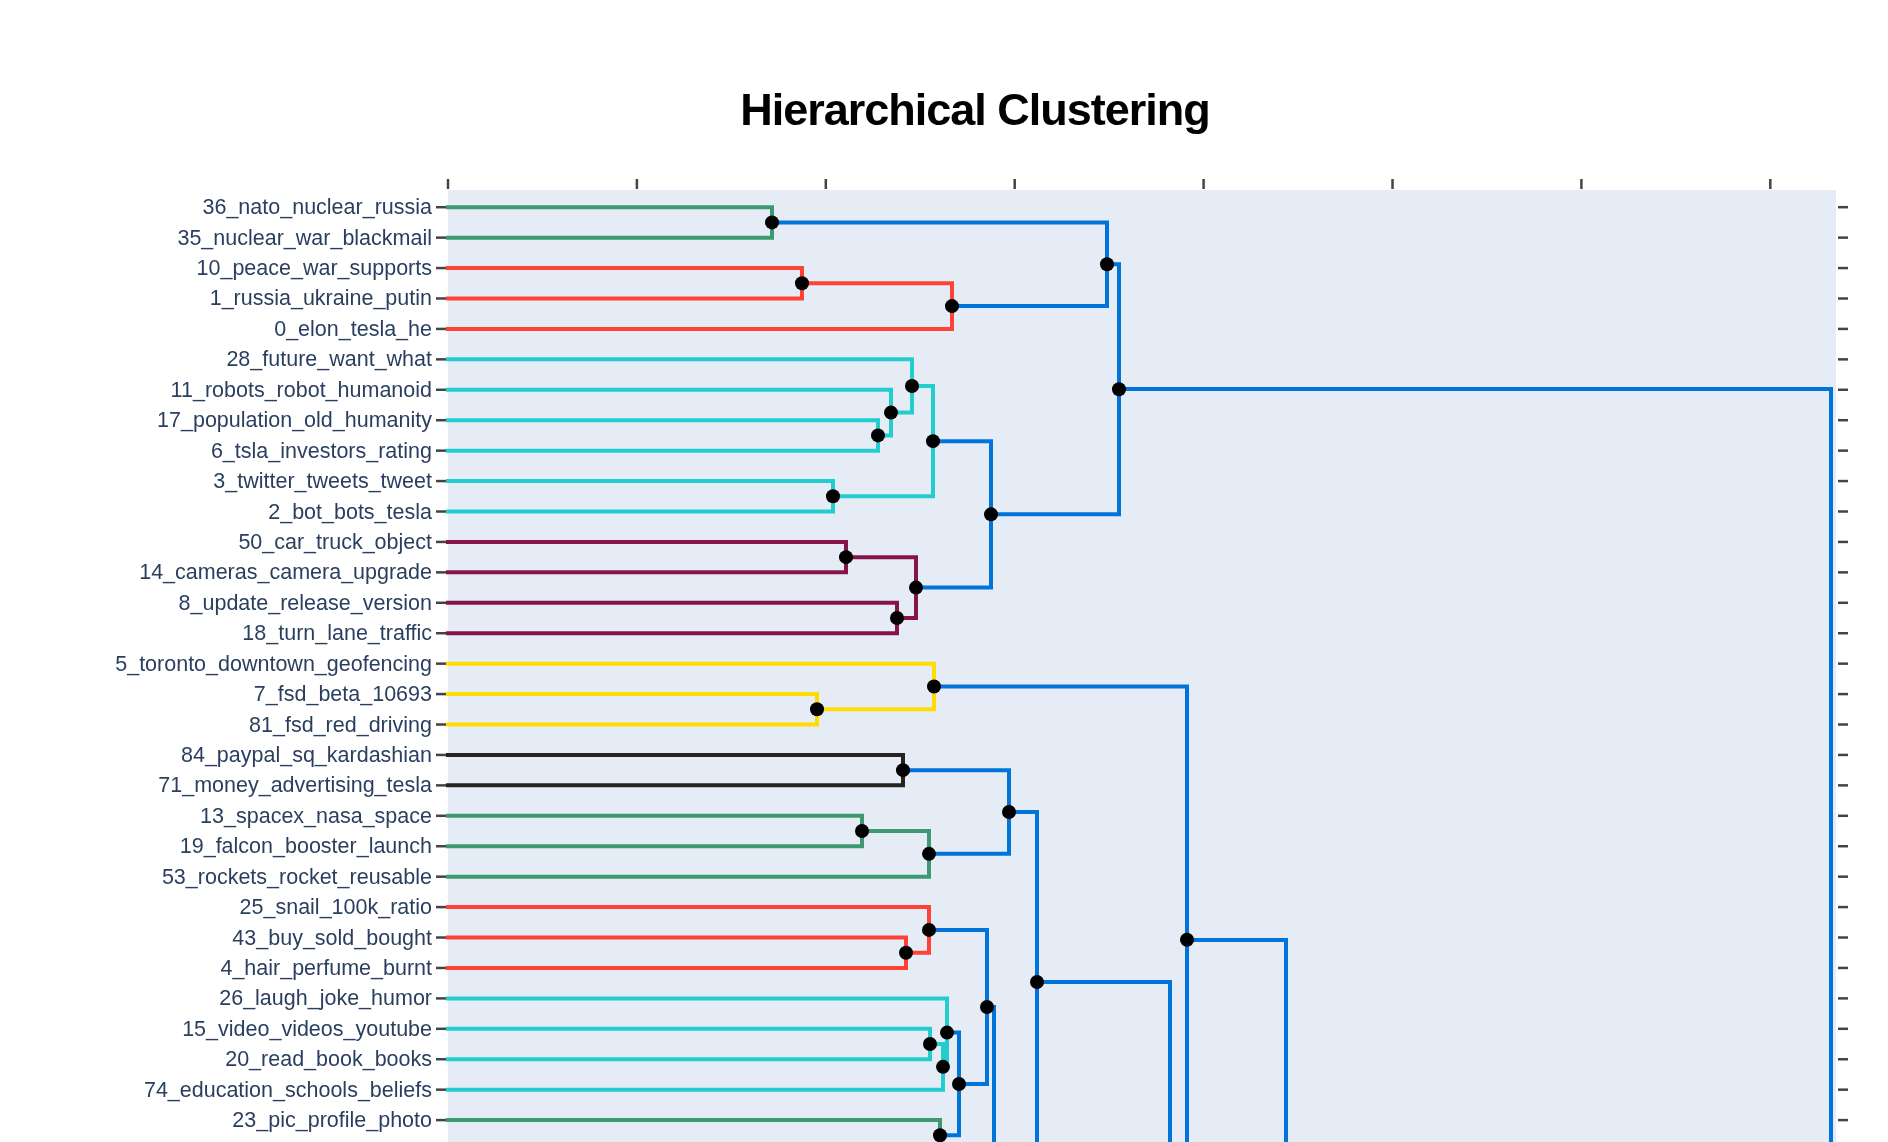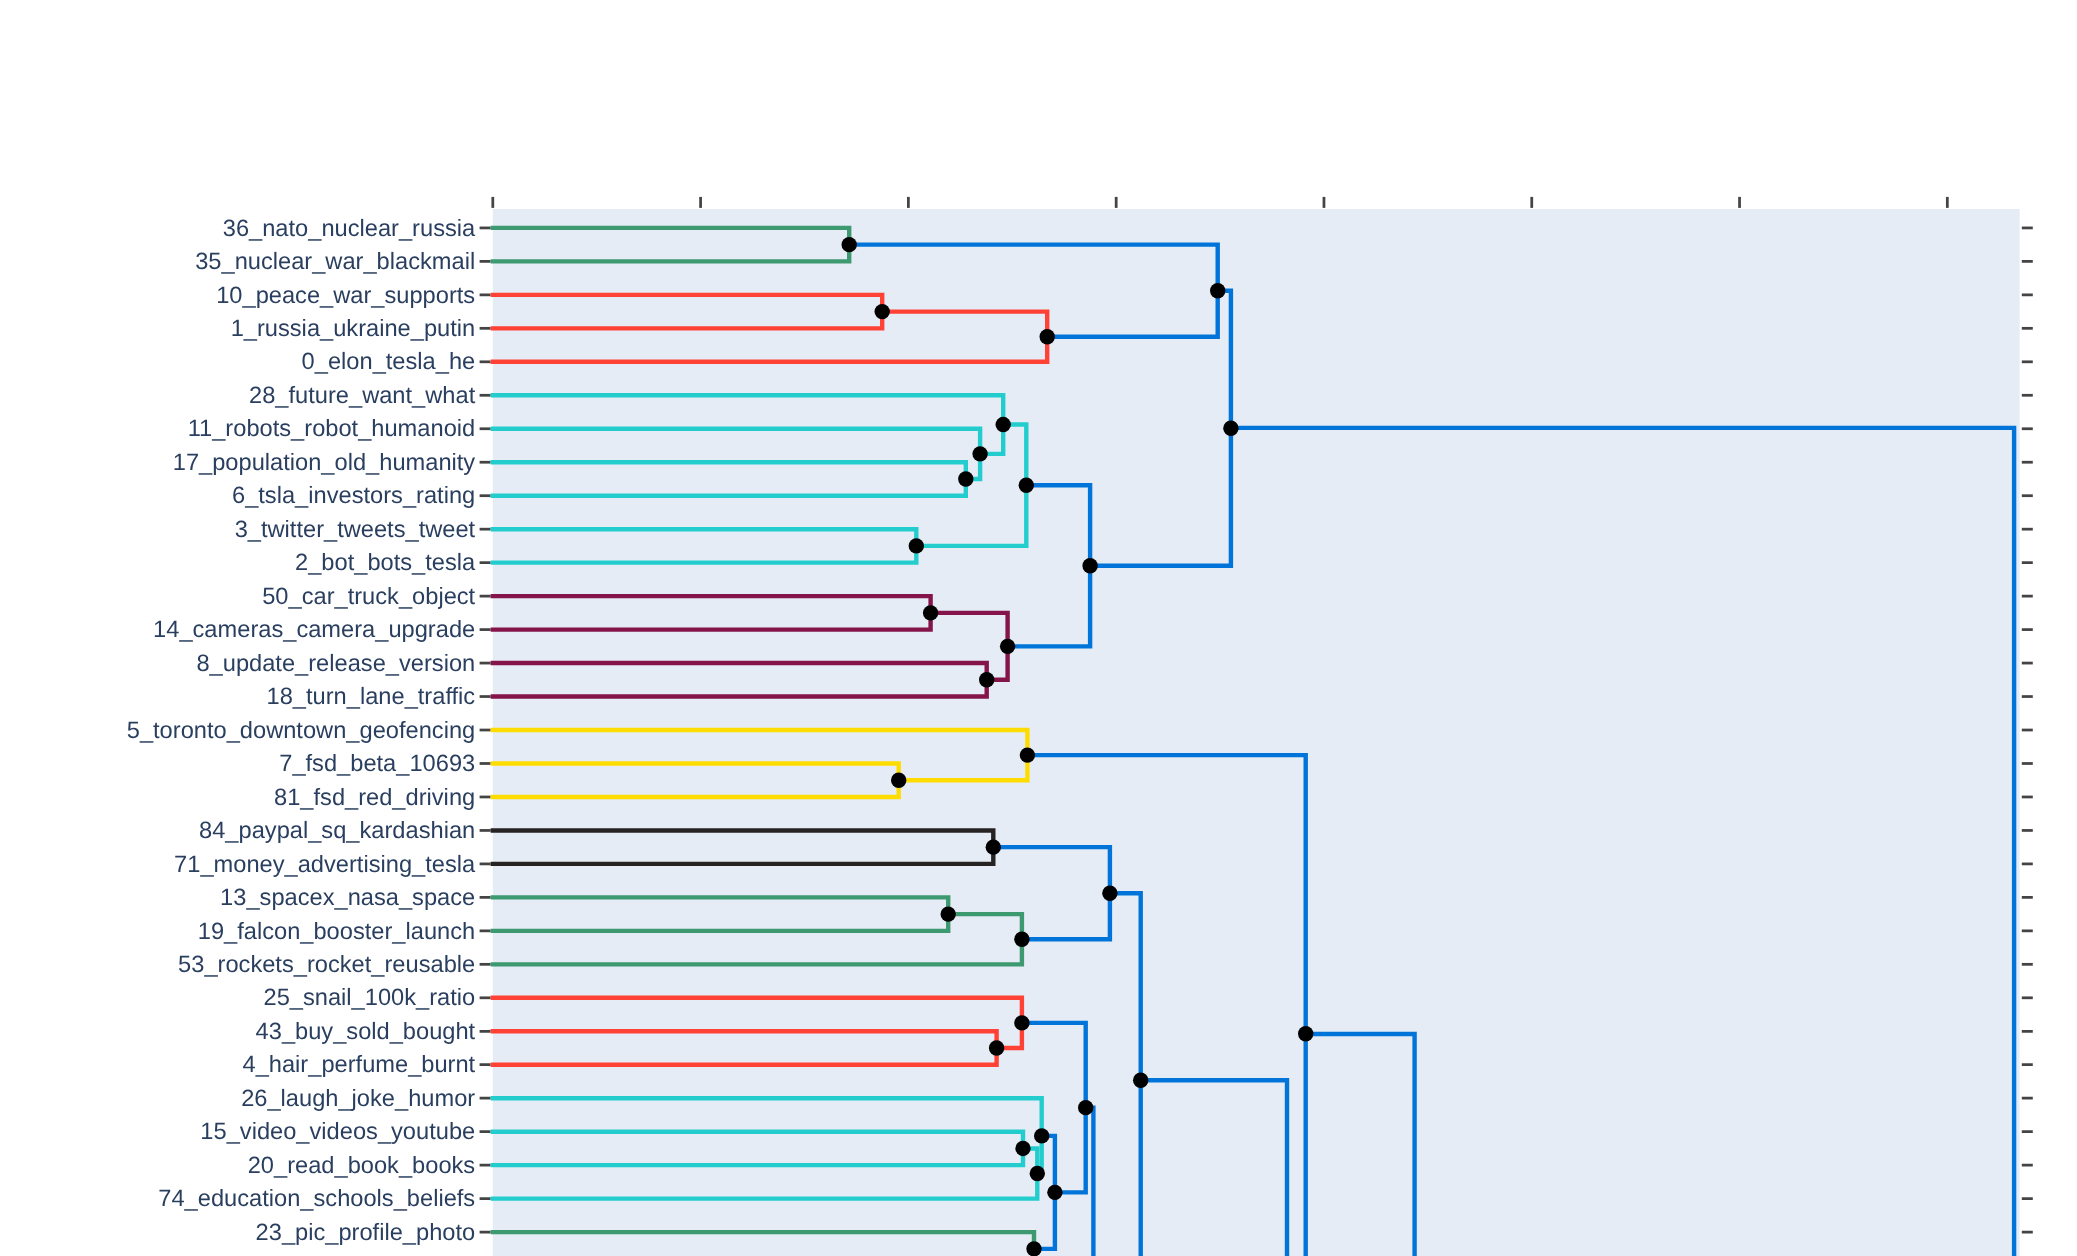--- a/index.html
+++ b/index.html
@@ -175,13 +175,14 @@
       <circle cx="906" cy="952.735" r="7" fill="#000000"></circle>
       <circle cx="929" cy="929.9124999999999" r="7" fill="#000000"></circle>
       <circle cx="930" cy="1044.025" r="7" fill="#000000"></circle>
       <circle cx="943" cy="1066.8475" r="7" fill="#000000"></circle>
       <circle cx="947" cy="1032.61375" r="7" fill="#000000"></circle>
       <circle cx="940" cy="1135.315" r="7" fill="#000000"></circle>
       <circle cx="959" cy="1083.964375" r="7" fill="#000000"></circle>
       <circle cx="987" cy="1006.9384375" r="7" fill="#000000"></circle>
       <circle cx="1187" cy="939.7362499999999" r="7" fill="#000000"></circle>
     </svg>
+  <div id="chart-title">Hierarchical Clustering</div>
 </div>
 
 </body></html>

